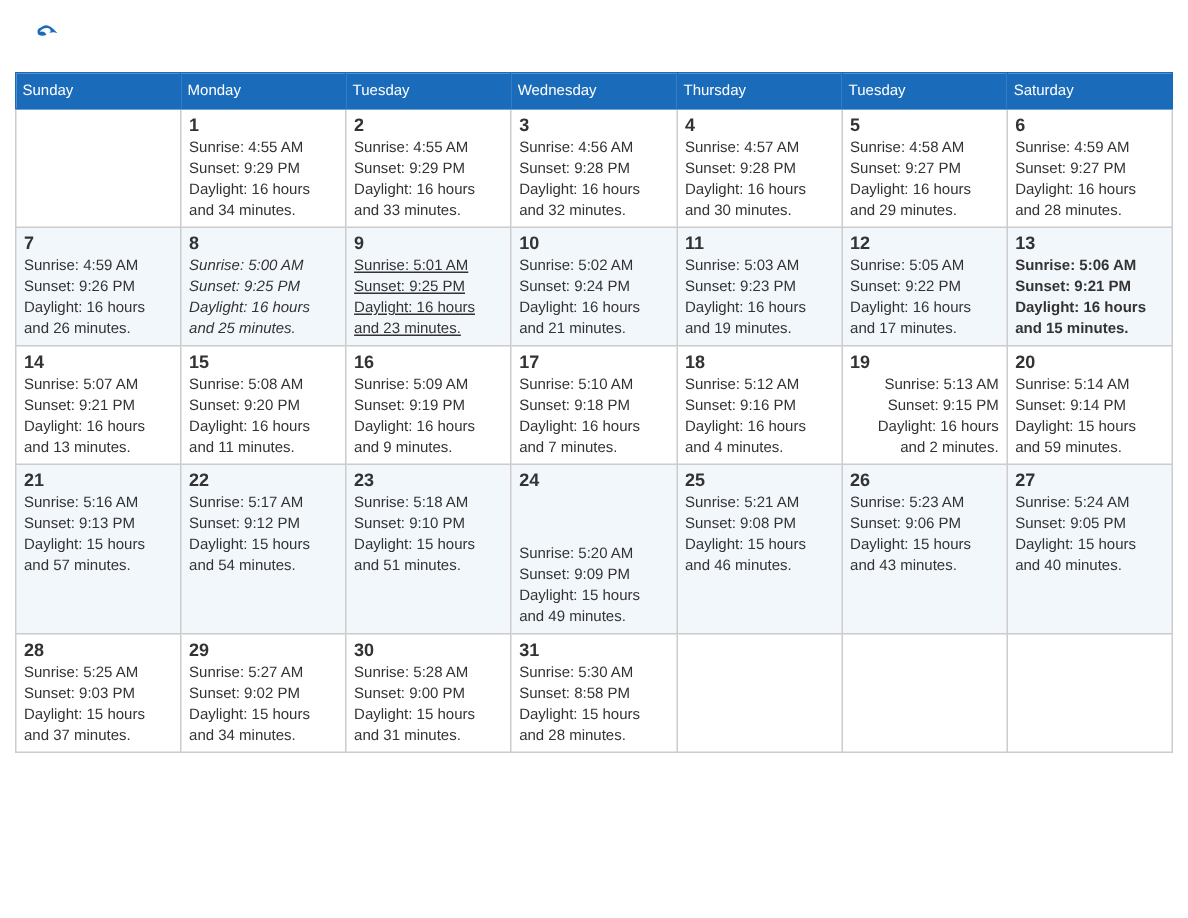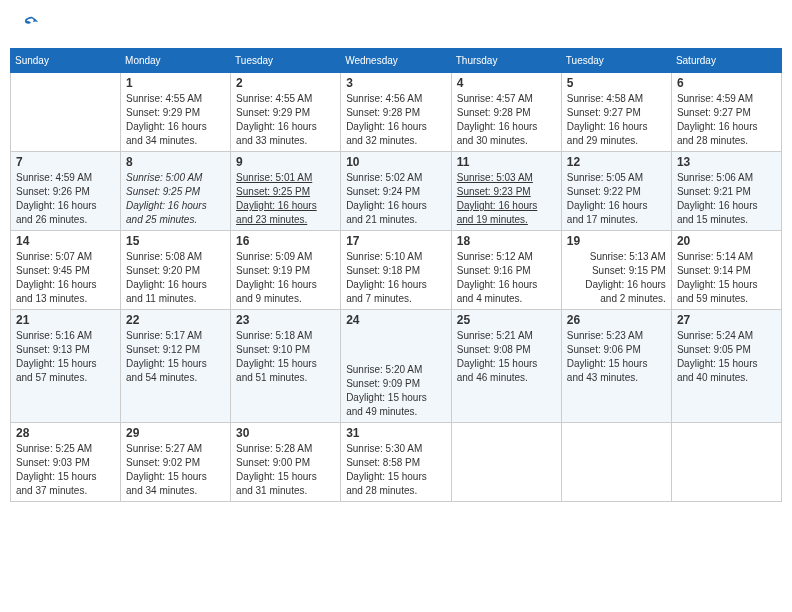--- a/index.html
+++ b/index.html
@@ -201,45 +201,45 @@
         </td>
         <td>
           <span class="day-number">10</span>
           <div class="day-info" style="white-space: pre-line;">Sunrise: 5:02 AM
 Sunset: 9:24 PM
 Daylight: 16 hours
 and 21 minutes.</div>
         </td>
         <td>
           <span class="day-number">11</span>
-          <div class="day-info" style="white-space: pre-line; text-decoration: underline;">Sunrise: 5:03 AM
+          <div class="day-info" style="white-space: pre-line;">Sunrise: 5:03 AM
 Sunset: 9:23 PM
 Daylight: 16 hours
 and 19 minutes.</div>
         </td>
         <td>
           <span class="day-number">12</span>
           <div class="day-info" style="white-space: pre-line;">Sunrise: 5:05 AM
 Sunset: 9:22 PM
 Daylight: 16 hours
 and 17 minutes.</div>
         </td>
         <td>
           <span class="day-number">13</span>
-          <div class="day-info" style="white-space: pre-line;">Sunrise: 5:06 AM
+          <div class="day-info" style="white-space: pre-line; font-weight: bold;">Sunrise: 5:06 AM
 Sunset: 9:21 PM
 Daylight: 16 hours
 and 15 minutes.</div>
         </td>
       </tr>
       <tr>
         <td>
           <span class="day-number">14</span>
           <div class="day-info" style="white-space: pre-line;">Sunrise: 5:07 AM
-Sunset: 9:45 PM
+Sunset: 9:21 PM
 Daylight: 16 hours
 and 13 minutes.</div>
         </td>
         <td>
           <span class="day-number">15</span>
           <div class="day-info" style="white-space: pre-line;">Sunrise: 5:08 AM
 Sunset: 9:20 PM
 Daylight: 16 hours
 and 11 minutes.</div>
         </td>

